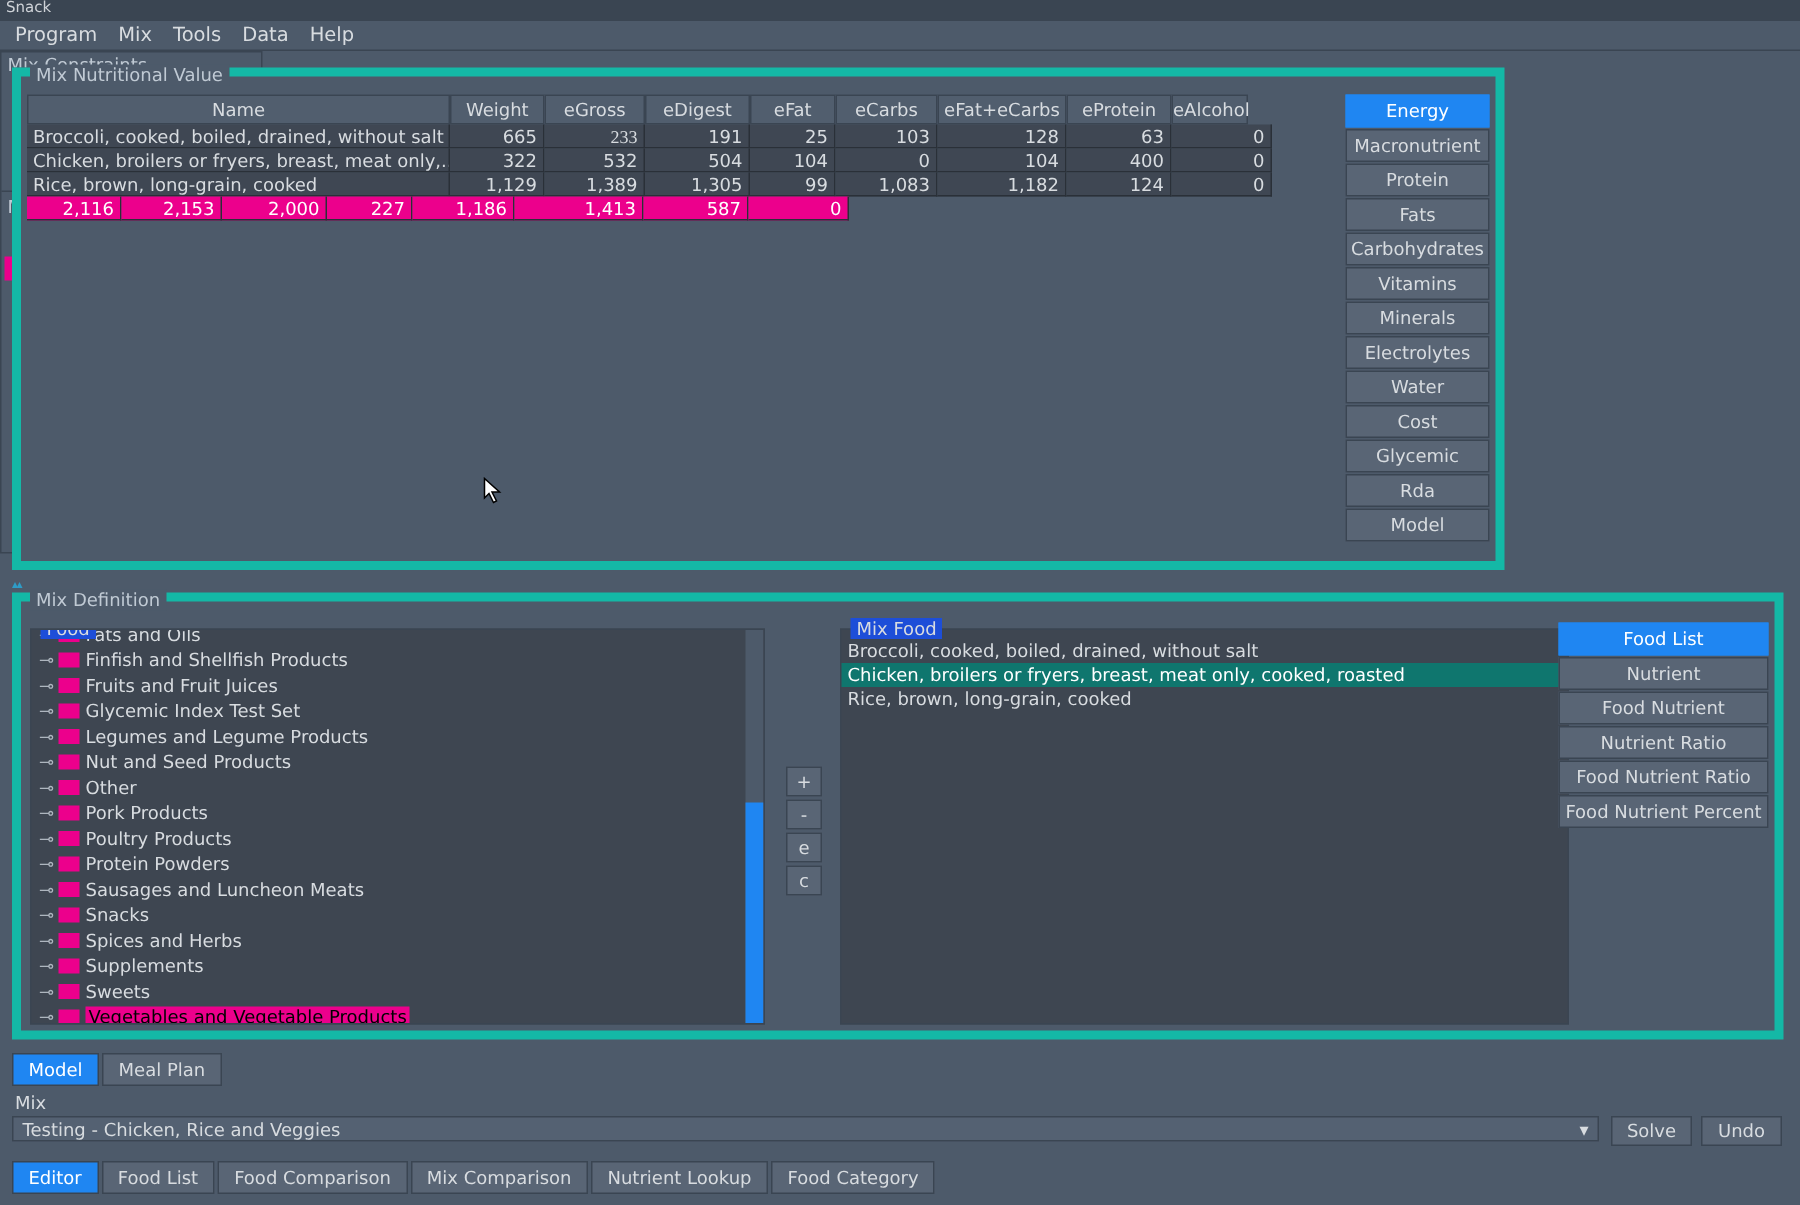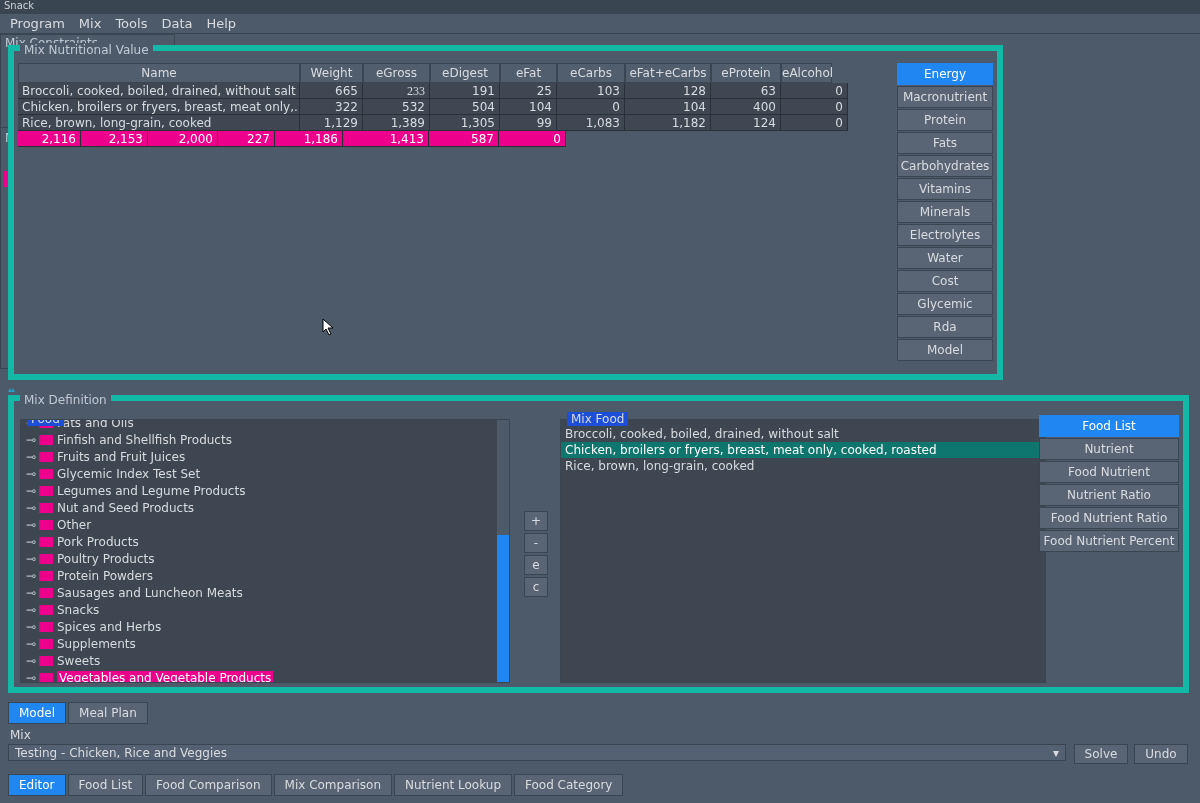--- a/index.html
+++ b/index.html
@@ -32,21 +32,21 @@
 .min-row { background: #ec008c; color: #fff; display: flex; justify-content: space-between; padding: 1px 6px; margin: 3px 2px; }
 
 
 #def-panel { left: 8px; top: 395px; width: 1181px; height: 298px; }
 .food-tree { position: absolute; left: 6px; top: 18px; width: 490px; height: 264px; border: 1px solid #3a4552; background: #3e4651; overflow: hidden; }
 .tree-title { font-size:12px; padding:0 4px; position:absolute; top:-8px; left:6px; background:#1d4ed8; }
 .tree-body { padding: 2px 0 0 4px; }
 .tree-item { display: flex; align-items: center; height: 17px; font-size: 12px; white-space: nowrap; }
 .tree-item .twisty { color: #aeb6bf; width: 12px; text-align:center; }
 .tree-item .folder { width: 14px; height: 10px; background: #ec008c; margin: 0 4px 0 2px; }
-.tree-item.selected span.lbl { background: #ec008c; color:#ffffff; padding:0 2px; }
+.tree-item.selected span.lbl { background: #ec008c; color:#000000; padding:0 2px; }
 .tree-scroll { position:absolute; right:0; top:0; width:12px; height:100%; background:#4d5a6a; }
 .tree-thumb { position:absolute; right:0; width:12px; background:#1f86f2; }
 
 .mid-btns { position:absolute; left:510px; top:110px; width:24px; display:flex; flex-direction:column; gap:2px; }
 .mid-btns .mb { background:#596575; border:1px solid #3a4552; text-align:center; padding:2px 0; font-size:12px; }
 
 .mixfood { position:absolute; left:546px; top:18px; width:486px; height:264px; border:1px solid #3a4552; background:#3e4651; }
 .mixfood-row { padding:1px 4px; font-size:12px; height:16px; }
 .mixfood-row.sel { background:#0f766e; color:#fff; }
 

